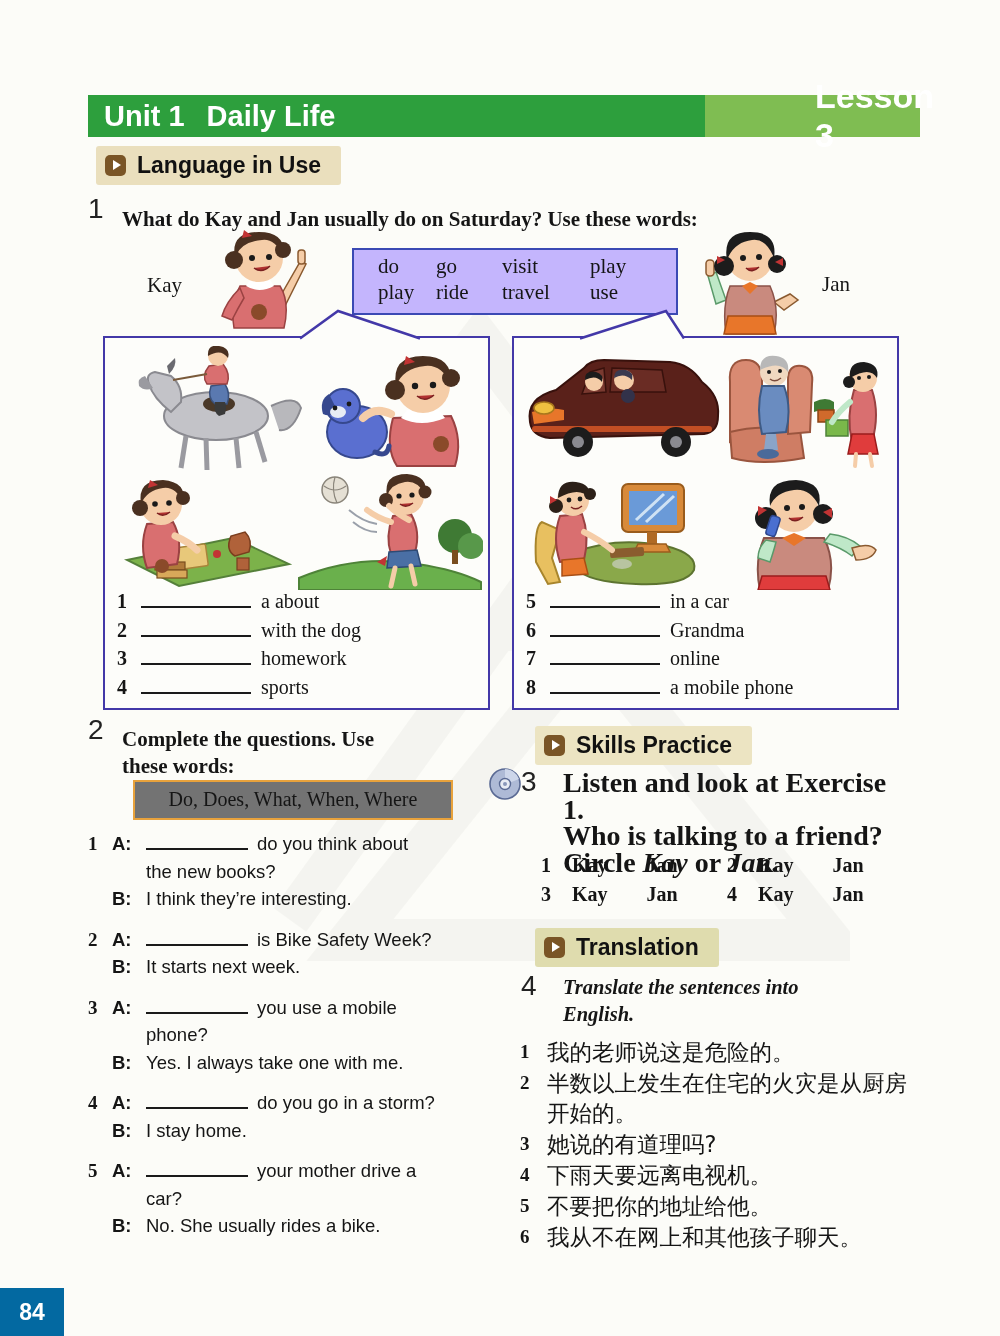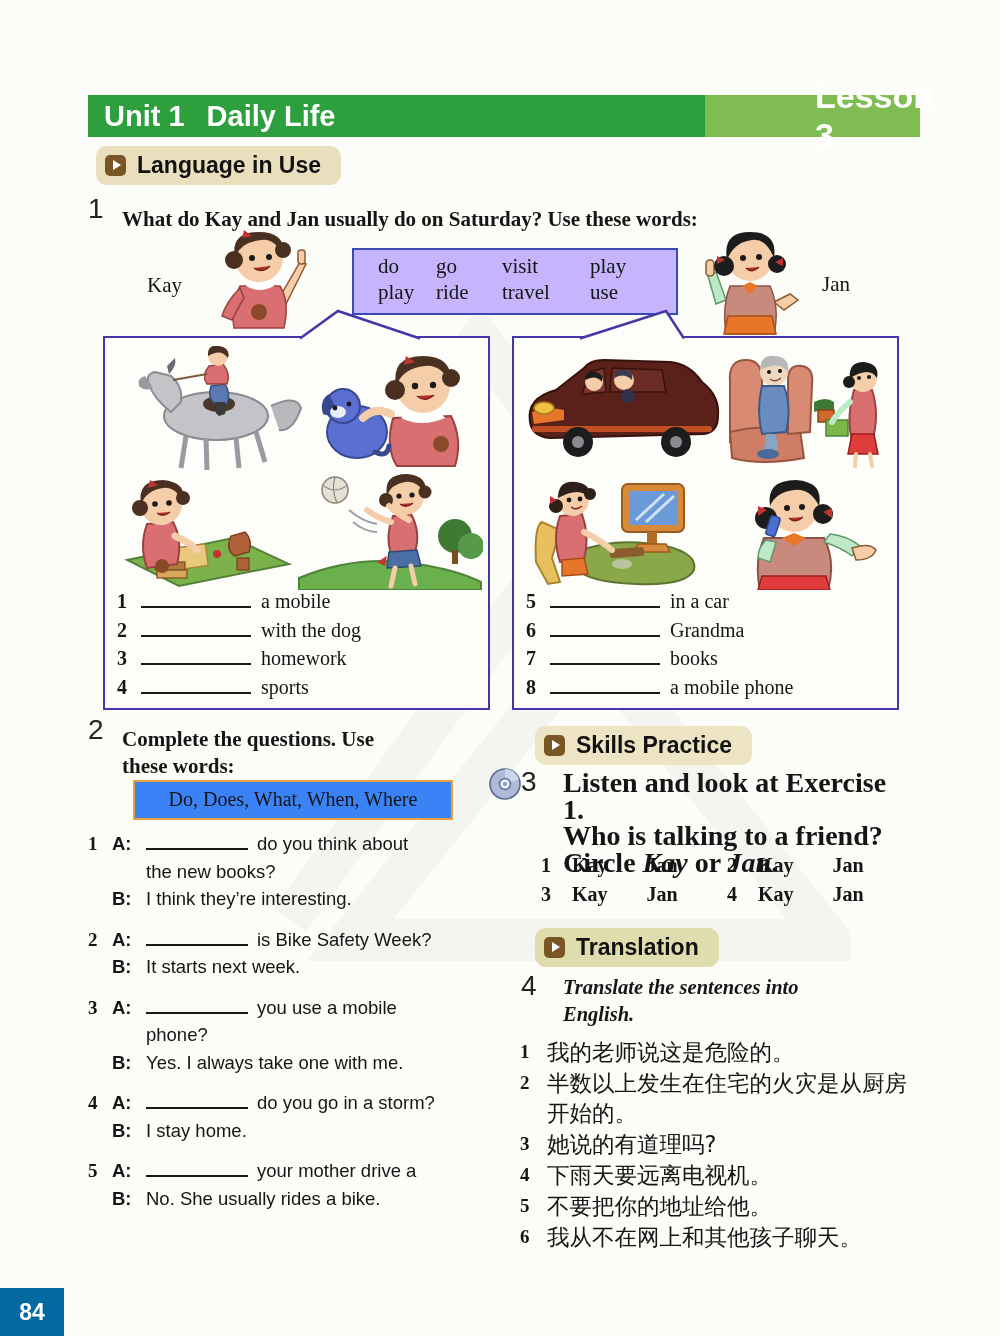--- a/index.html
+++ b/index.html
@@ -9,21 +9,21 @@
 
   
   .unitbar{left:88px;top:95px;width:832px;height:42px;background:#2d9f3d;}
   .lessonseg{position:absolute;right:0;top:0;width:215px;height:42px;background:#7fbd52;}
   .unittext{position:absolute;left:16px;top:0;height:42px;display:flex;align-items:center;gap:22px;
             font-family:"Liberation Sans",sans-serif;font-weight:bold;font-size:29px;color:#ffffff;}
   .lessontext{position:absolute;left:22px;top:0;height:42px;display:flex;align-items:center;
             font-family:"Liberation Sans",sans-serif;font-weight:bold;font-size:34px;color:#ffffff;}
 
   
-  .band{display:flex;align-items:center;gap:11px;padding:6px 20px 6px 9px;border-radius:11px;}
+  .band{display:flex;align-items:center;gap:11px;padding:6px 20px 6px 9px;border-radius:3px;}
   .band-lang{left:96px;top:146px;background:#eadfbd;}
   .band-skills{left:535px;top:726px;background:#ece4c2;}
   .band-trans{left:535px;top:928px;background:#dfdcae;}
   .band-icon{width:21px;height:21px;background:#7a5526;border-radius:5px;position:relative;flex:0 0 auto;}
   .band-icon::after{content:"";position:absolute;left:8px;top:5px;border-left:8px solid #fff;
                     border-top:5.5px solid transparent;border-bottom:5.5px solid transparent;}
   .band-label{font-family:"Liberation Sans",sans-serif;font-weight:bold;font-size:23px;color:#111;}
 
   .exnum{font-family:"Liberation Sans",sans-serif;font-size:28px;color:#222;}
   .exprompt{font-weight:bold;font-size:21px;line-height:27px;margin-top:8px;}
@@ -42,21 +42,21 @@
   .bubble-right{left:512px;top:336px;}
   .tail{position:absolute;pointer-events:none;}
 
   .boxlist{position:absolute;left:12px;top:251px;right:6px;}
   .boxrow{display:flex;align-items:baseline;height:28.5px;font-size:20px;}
   .boxrow .n{font-weight:bold;width:20px;}
   .blank{display:inline-block;width:110px;border-bottom:2px solid #1a1a1a;height:0.85em;margin:0 10px 0 4px;}
 
   
   .yellowbox{left:133px;top:780px;width:316px;padding:6px 0 7px 0;text-align:center;font-size:20px;
-             background:#3b82f6;border:2px solid #e8a23c;}
+             background:#737373;border:2px solid #e8a23c;}
   .dialogs{left:88px;top:830px;width:414px;font-family:"Liberation Sans",sans-serif;font-size:18.5px;line-height:27.5px;}
   .dialog{margin-bottom:13px;}
   .d-line{display:flex;align-items:baseline;}
   .d-num{width:24px;font-family:"Liberation Serif",serif;font-weight:bold;font-size:19px;}
   .d-speaker{width:34px;font-weight:bold;}
   .d-blank{display:inline-block;width:102px;border-bottom:2px solid #1a1a1a;height:0.8em;margin-right:9px;}
   .d-cont{padding-left:58px;}
 
   
   .ex3prompt{left:563px;top:770px;width:345px;font-weight:bold;font-size:28px;line-height:26.5px;}
@@ -241,21 +241,21 @@
       <circle cx="115" cy="25" r="2.6" fill="#1a1a1a"></circle>
       <path d="M103 34 Q109 39 116 33" fill="#b03030" stroke="#7a2020" stroke-width="1.4"></path>
       <path d="M94 52 Q80 48 70 40 M112 50 Q100 44 92 36" fill="none" stroke="#f5cda8" stroke-width="6" stroke-linecap="round"></path>
       <path d="M80 92 L90 86 L88 96 Z" fill="#c23434"></path>
     </svg>
 
     <div class="boxlist">
       <div class="boxrow">
         <span class="n">1</span>
         <span class="blank"></span>
-        <span>a mobile</span>
+        <span>a about</span>
       </div>
       <div class="boxrow">
         <span class="n">2</span>
         <span class="blank"></span>
         <span>with the dog</span>
       </div>
       <div class="boxrow">
         <span class="n">3</span>
         <span class="blank"></span>
         <span>homework</span>
@@ -363,21 +363,21 @@
         <span>in a car</span>
       </div>
       <div class="boxrow">
         <span class="n">6</span>
         <span class="blank"></span>
         <span>Grandma</span>
       </div>
       <div class="boxrow">
         <span class="n">7</span>
         <span class="blank"></span>
-        <span>books</span>
+        <span>online</span>
       </div>
       <div class="boxrow">
         <span class="n">8</span>
         <span class="blank"></span>
         <span>a mobile phone</span>
       </div>
     </div>
   </div>
 
   <svg class="abs tail" style="left:298px;top:309px" width="126" height="31" viewBox="0 0 126 31">
@@ -453,20 +453,23 @@
         <span>I stay home.</span>
       </div>
     </div>
     <div class="dialog">
       <div class="d-line">
         <span class="d-num">5</span>
         <span class="d-speaker">A:</span>
         <span class="d-blank"></span>
         <span>your mother drive a</span>
       </div>
+      <div class="d-line d-cont">
+          <span>car?</span>
+        </div>
       <div class="d-line">
         <span class="d-num"></span>
         <span class="d-speaker">B:</span>
         <span>No. She usually rides a bike.</span>
       </div>
     </div>
   </div>
 
   <div class="abs band band-skills">
     <span class="band-icon"></span>

